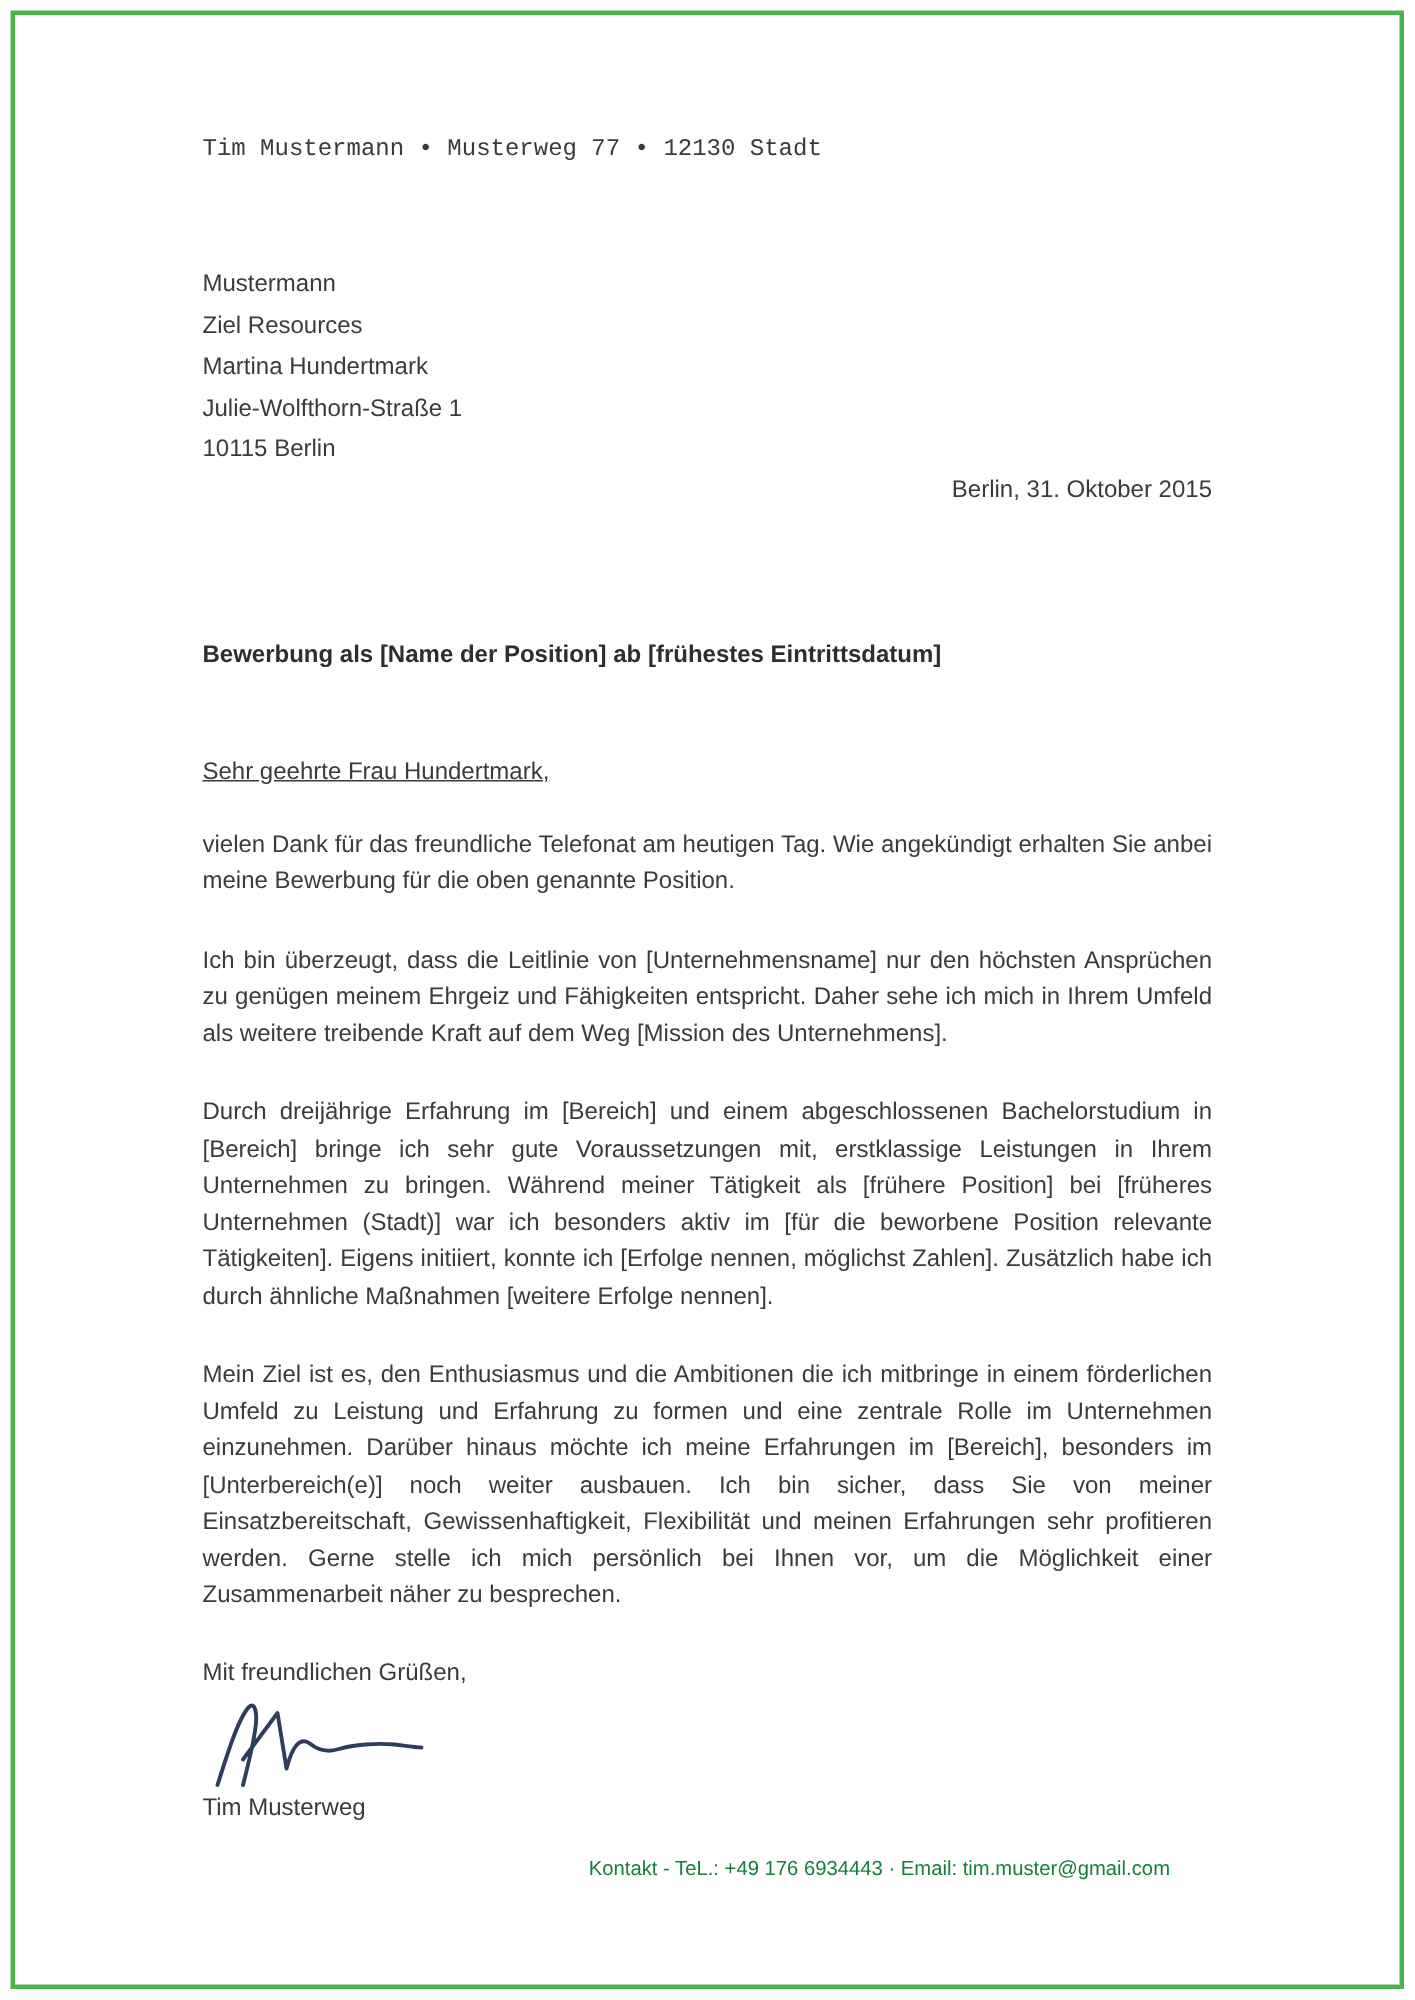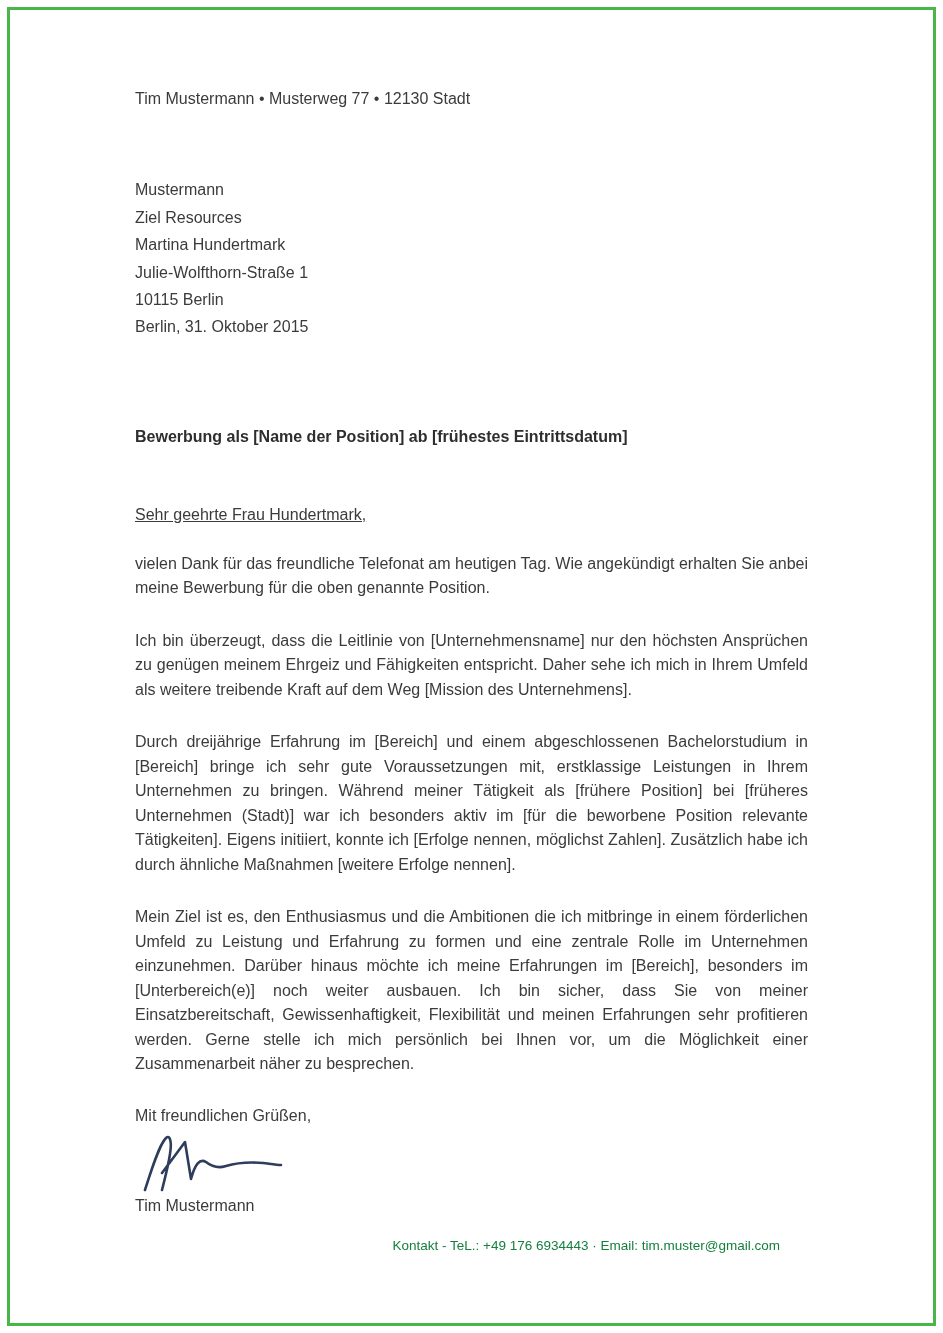--- a/index.html
+++ b/index.html
@@ -25,29 +25,30 @@
   .content {
     position: absolute;
     left: 135px;
     right: 135px;
     top: 88px;
   }
   .sender-line {
     font-size: 16px;
     line-height: 22px;
     margin: 0 0 66px 0;
+    font-family: Liberation Mono, monospace;
   }
   .recipient-block {
     font-size: 16px;
     line-height: 27.5px;
     margin: 0;
   }
   .date-line {
     font-size: 16px;
-    text-align: left;
+    text-align: right;
     margin: 4px 0 0 0;
   }
   .subject-line {
     font-size: 16px;
     font-weight: bold;
     color: #2e2e2e;
     margin: 92px 0 0 0;
   }
   .salutation {
     font-size: 16px;
@@ -116,18 +117,18 @@
 
     <div class="signature-wrap">
       <svg width="160" height="62" viewBox="0 0 160 62" aria-hidden="true">
         <path d="M6,57 C12,38 20,12 27,5 C31,1 33,9 31,21 C29,34 25,49 23,57
                  M23,40 L46,9 L52,46
                  C56,31 61,25 67,29 C72,33 78,36 87,33
                  C97,30 112,29 124,30 C132,31 138,32 142,32" fill="none" stroke="#2e3d5c" stroke-width="2.6" stroke-linecap="round" stroke-linejoin="round"></path>
       </svg>
     </div>
 
-    <p class="signature-name">Tim Mustermann</p>
+    <p class="signature-name">Tim Musterweg</p>
 
   </div>
 
   <div class="footer-line">Kontakt - TeL.: +49 176 6934443 · Email: tim.muster@gmail.com</div>
 </div>
 
 </body></html>

